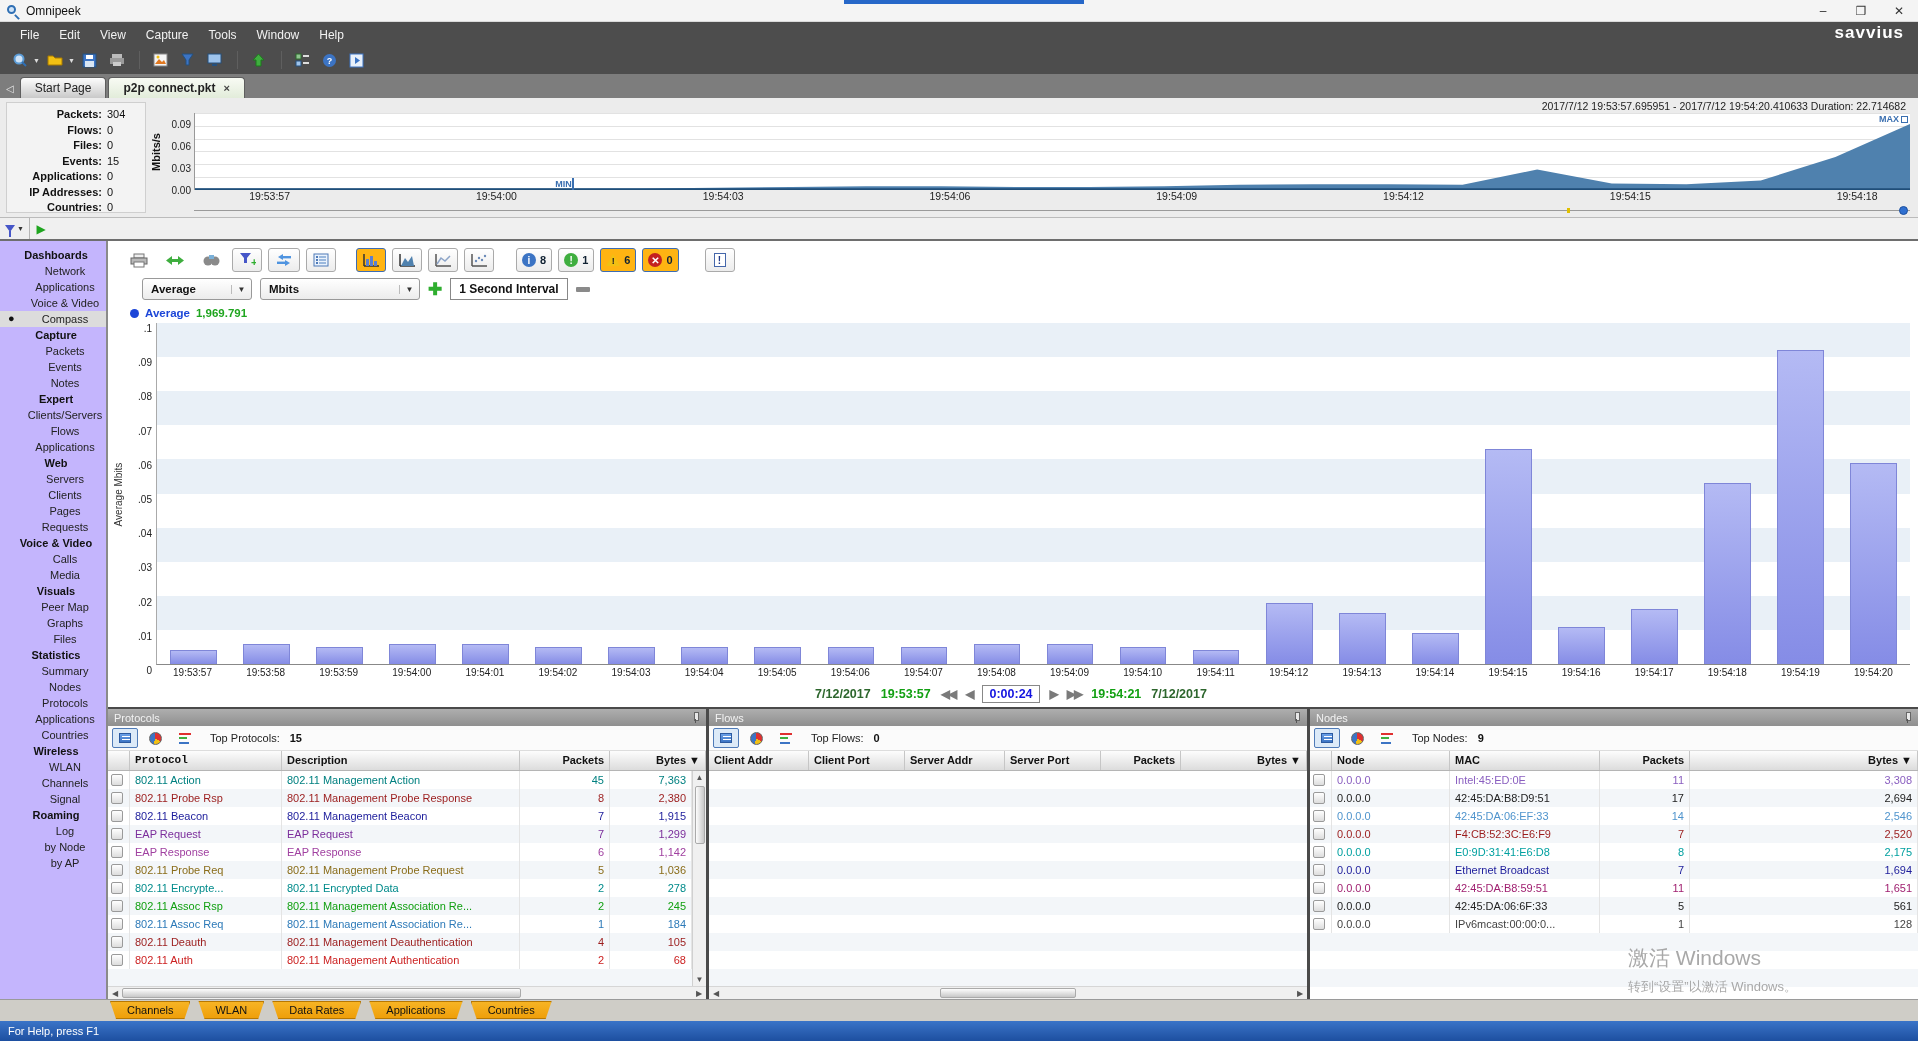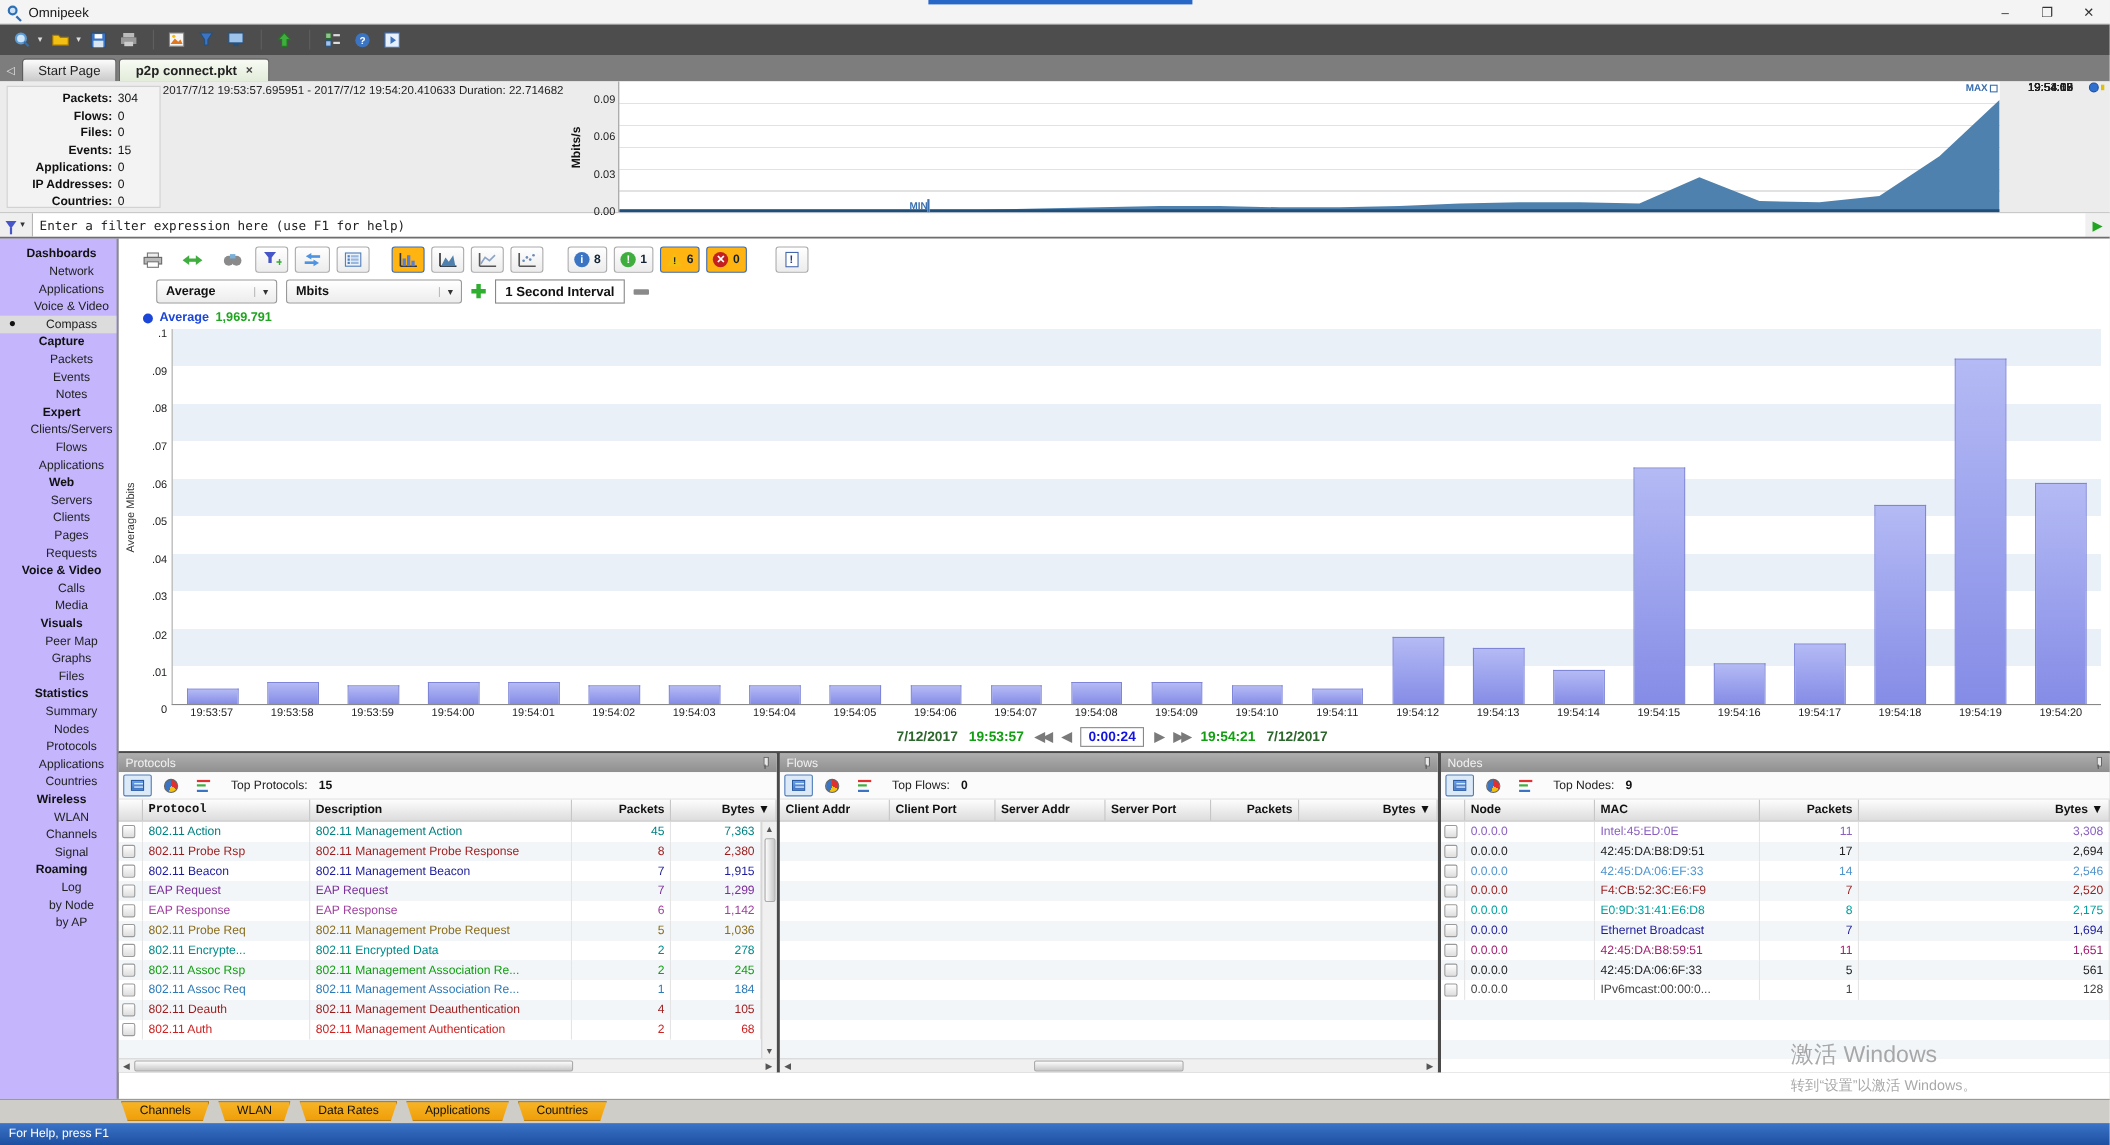--- a/index.html
+++ b/index.html
@@ -33,21 +33,21 @@
          background:linear-gradient(#fdfdfd,#c9c9c9); color:#222; }
   .tab.active { background:linear-gradient(#f8fbf4,#e2ecda); font-weight:bold; }
   .tab-close { margin-left:8px; font-size:11px; color:#444; }
 
   
   .toprow { height:120px; background:#ececec; display:flex; border-bottom:1px solid #bbb; }
   .statspanel { width:140px; margin:4px 2px 4px 6px; background:#f3f3f3; border:1px solid #cfcfcf; padding:4px 6px 0 0; }
   .stat-row { display:flex; justify-content:flex-end; font-size:11px; line-height:15.5px; }
   .stat-row .lbl { font-weight:bold; color:#111; }
   .stat-row .val { width:32px; text-align:left; margin-left:5px; color:#111; }
-  .tl-wrap { flex:1; display:flex; flex-direction:row; padding-right:8px; position:relative; }
+  .tl-wrap { flex:1; display:flex; flex-direction:column; padding-right:8px; position:relative; }
   .header-info { height:15px; font-size:10.5px; color:#222; text-align:right; padding:2px 4px 0 0; }
   .tl-main { flex:1; display:flex; }
   .tl-axis-label { width:16px; display:flex; align-items:center; justify-content:center; }
   .tl-axis-label span { transform:rotate(-90deg); font-size:11px; font-weight:bold; color:#111; white-space:nowrap; }
   .tl-ylabels { width:30px; position:relative; font-size:10px; color:#222; }
   .tl-ylabels span { position:absolute; right:3px; transform:translateY(50%); }
   .tl-plot { flex:1; position:relative; background:#fff; border-left:1px solid #999;
              background-image:repeating-linear-gradient(to bottom,#e2e2e2 0 1px,transparent 1px 16.66%); }
   .tl-plot svg { position:absolute; inset:0; width:100%; height:100%; }
   .tl-marker { position:absolute; font-size:9px; font-weight:bold; color:#3a6fb0; text-align:center; }
@@ -174,20 +174,24 @@
       </span>
     <span class="title-text">Omnipeek</span>
     <span class="title-progress"></span>
     <span class="win-btns">
       <span class="win-btn">–</span>
       <span class="win-btn">❐</span>
       <span class="win-btn">✕</span>
     </span>
   </div>
 
+  <div class="menubar">
+    <span id="menu-items"><span class="menu-item">File</span><span class="menu-item">Edit</span><span class="menu-item">View</span><span class="menu-item">Capture</span><span class="menu-item">Tools</span><span class="menu-item">Window</span><span class="menu-item">Help</span></span>
+    <span class="brand">savvius</span>
+  </div>
 
   <div class="toolbar">
     <span class="tb-btn">
       <svg class="ic" width="16" height="16">
           <circle cx="7" cy="7" r="4.5" fill="#cfe3f7" stroke="#5b9bd5" stroke-width="2"></circle>
           <line x1="10" y1="10" x2="14" y2="14" stroke="#2f6fb4" stroke-width="2"></line>
         </svg>
     </span>
       <span class="tb-caret">▼</span>
     <span class="tb-btn">
@@ -342,21 +346,20 @@
           <span class="handle"></span>
       </div>
     </div>
   </div>
 
   <div class="filterbar">
     <span class="filter-btn">
       <span class="funnel"></span>
       <span class="filter-caret">▼</span>
     </span>
-    <input class="filter-input" value="" placeholder="Enter a filter expression here (use F1 for help)" style="">
     <span class="filter-go">▶</span>
   </div>
 
   <div class="content-row">
     <div class="sidebar" id="sidebar">
         <div class="side-sec">
           <div class="sec-title">Dashboards</div>
           <div class="side-item">Network</div>
           <div class="side-item">Applications</div>
           <div class="side-item">Voice &amp; Video</div>

